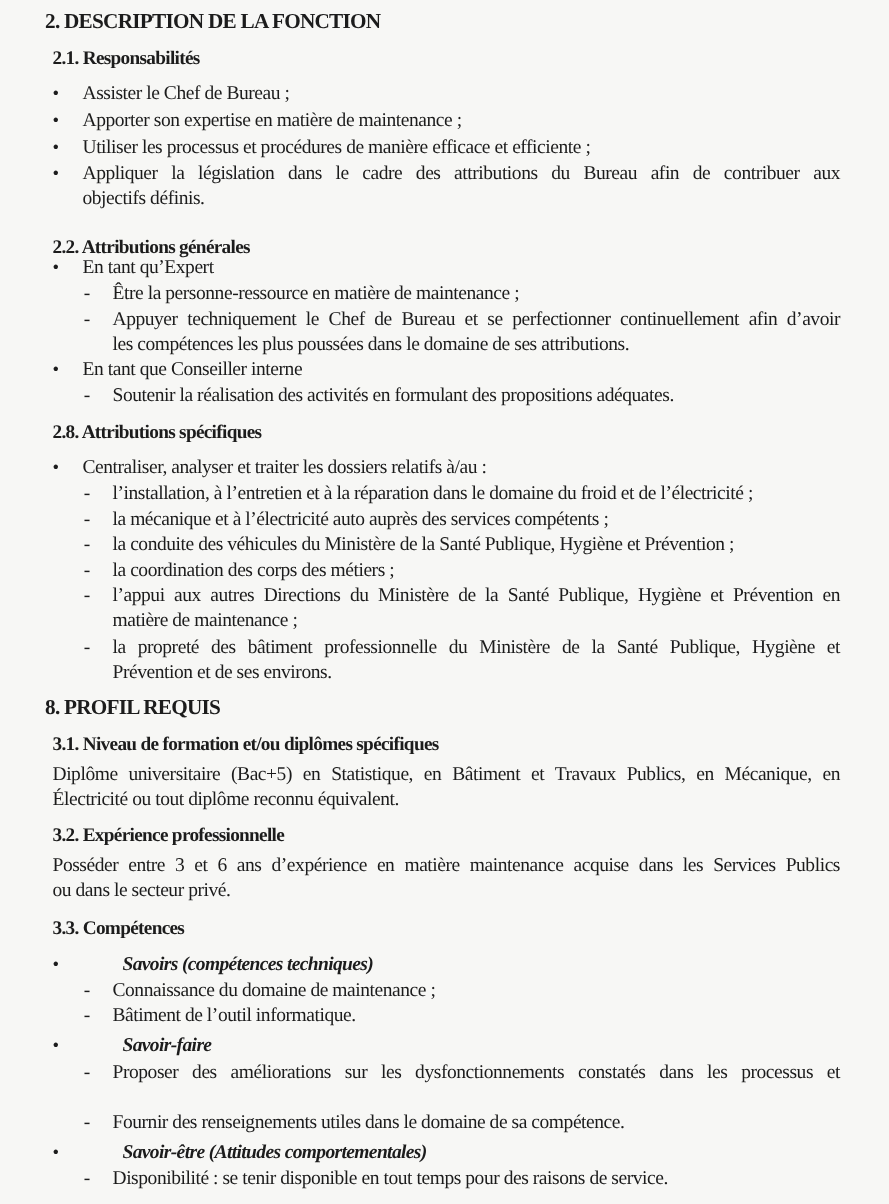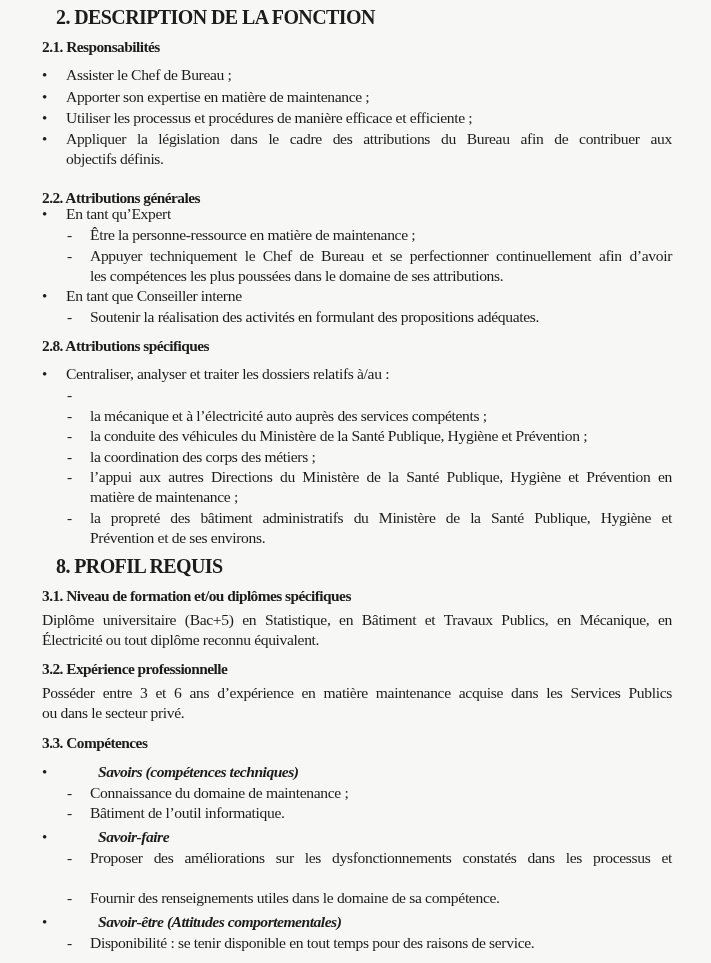--- a/index.html
+++ b/index.html
@@ -5,21 +5,21 @@
   html, body { margin: 0; padding: 0; }
   body {
     width: 711px; height: 963px; overflow: hidden;
     background: #f7f7f5;
     font-family: "Liberation Serif", serif;
     color: #1c1c1c;
     position: relative;
   }
   .page { position: absolute; left: 0; top: 0; width: 711px; height: 963px; }
   .line { position: absolute; left: 0; white-space: nowrap; font-size: 15.6px; line-height: 20px; letter-spacing: -0.35px; }
-  .h1 { left: 56px; font-weight: bold; font-size: 20px; letter-spacing: -0.6px; }
+  .h1 { left: 36px; font-weight: bold; font-size: 17px; letter-spacing: -0.6px; }
   .h2 { left: 42px; font-weight: bold; font-size: 15.4px; letter-spacing: -0.55px; }
   .para { left: 42px; }
   .b { left: 66px; }
   .bdot { position: absolute; left: 42px; font-size: 15px; }
   .d { left: 90px; text-align: center; }
   .ddash { position: absolute; left: 67px; }
   .it { font-style: italic; font-weight: bold; letter-spacing: -0.5px; margin-left: 32px; }
   .just { width: 606px; text-align: justify; text-align-last: justify; }
   .justd { width: 582px; text-align: justify; text-align-last: justify; }
 </style>
@@ -51,31 +51,32 @@
   <div class="line d" style="top:266px">les compétences les plus poussées dans le domaine de ses attributions.</div>
   <span class="line bdot" style="top:286px">•</span>
   <div class="line b" style="top:286px">En tant que Conseiller interne</div>
   <span class="line ddash" style="top:307px">-</span>
   <div class="line d" style="top:307px">Soutenir la réalisation des activités en formulant des propositions adéquates.</div>
 
   <div class="line h2" style="top:336px">2.8. Attributions spécifiques</div>
   <span class="line bdot" style="top:364px">•</span>
   <div class="line b" style="top:364px">Centraliser, analyser et traiter les dossiers relatifs à/au :</div>
   <span class="line ddash" style="top:385px">-</span>
+  <div class="line d" style="top:385px">l’installation, à l’entretien et à la réparation dans le domaine du froid et de l’électricité ;</div>
   <span class="line ddash" style="top:406px">-</span>
   <div class="line d" style="top:406px">la mécanique et à l’électricité auto auprès des services compétents ;</div>
   <span class="line ddash" style="top:426px">-</span>
   <div class="line d" style="top:426px">la conduite des véhicules du Ministère de la Santé Publique, Hygiène et Prévention ;</div>
   <span class="line ddash" style="top:447px">-</span>
   <div class="line d" style="top:447px">la coordination des corps des métiers ;</div>
   <span class="line ddash" style="top:467px">-</span>
   <div class="line d justd" style="top:467px">l’appui aux autres Directions du Ministère de la Santé Publique, Hygiène et Prévention en</div>
   <div class="line d" style="top:487px">matière de maintenance ;</div>
   <span class="line ddash" style="top:508px">-</span>
-  <div class="line d justd" style="top:508px">la propreté des bâtiment administratifs du Ministère de la Santé Publique, Hygiène et</div>
+  <div class="line d justd" style="top:508px">la propreté des bâtiment professionnelle du Ministère de la Santé Publique, Hygiène et</div>
   <div class="line d" style="top:528px">Prévention et de ses environs.</div>
 
   <div class="line h1" style="top:556px">8. PROFIL REQUIS</div>
   <div class="line h2" style="top:586px">3.1. Niveau de formation et/ou diplômes spécifiques</div>
   <div class="line para just" style="top:610px;width:630px">Diplôme universitaire (Bac+5) en Statistique, en Bâtiment et Travaux Publics, en Mécanique, en</div>
   <div class="line para" style="top:630px">Électricité ou tout diplôme reconnu équivalent.</div>
 
   <div class="line h2" style="top:659px">3.2. Expérience professionnelle</div>
   <div class="line para just" style="top:683px;width:630px">Posséder entre 3 et 6 ans d’expérience en matière maintenance acquise dans les Services Publics</div>
   <div class="line para" style="top:703px">ou dans le secteur privé.</div>

